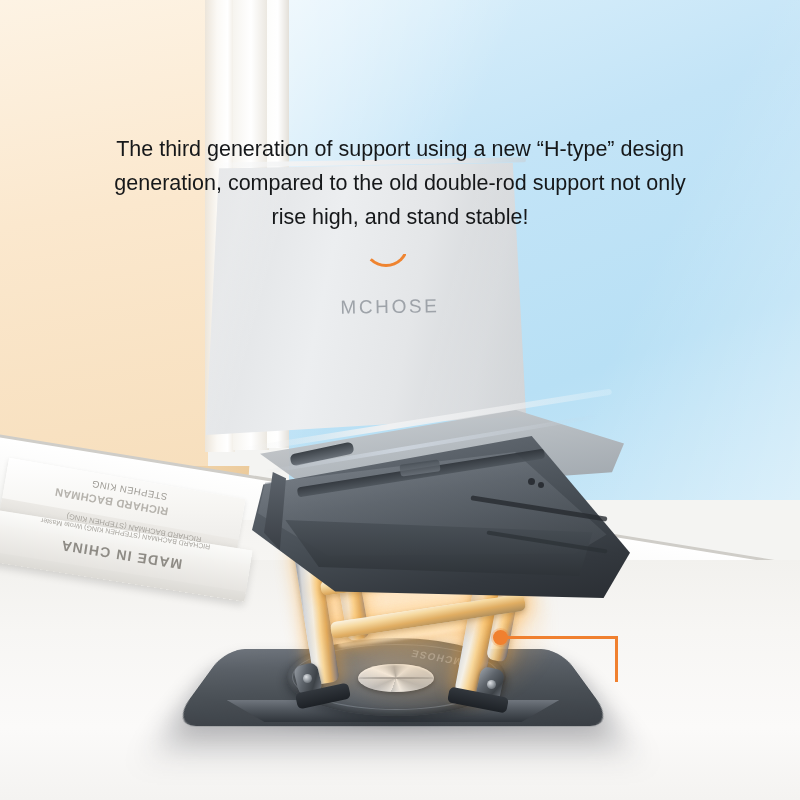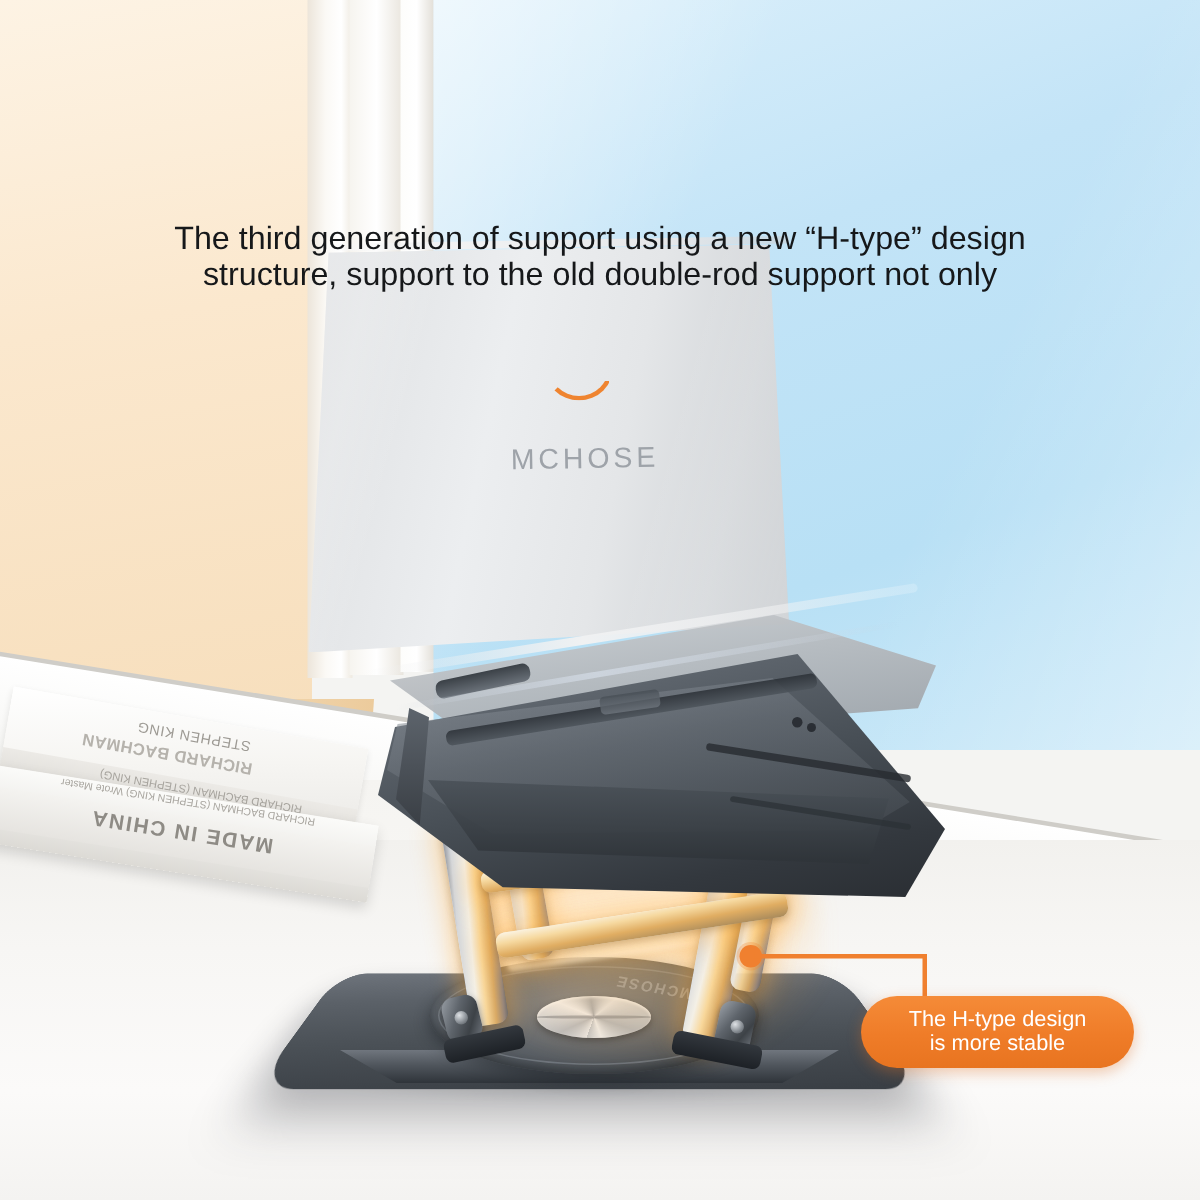--- a/index.html
+++ b/index.html
@@ -380,21 +380,21 @@
   .headline {
     position:absolute; left:0; top:56px; width:800px;
     text-align:center;
     font-size:47px; font-weight:bold; color:#0b0b0c;
     letter-spacing:-.9px; white-space:nowrap;
   }
   .sub {
     position:absolute; left:0; width:800px; text-align:center;
     font-size:21.5px; color:#16181a; white-space:nowrap;
   }
-  .sub-1 { top:147px; }
+  .sub-1 { top:137px; }
   .sub-2 { top:171px; }
   .sub-3 { top:205px; }
 </style>
 </head>
 <body>
 
 <div id="stage">
 
   <div class="scene">
     <div class="wall-left"></div>
@@ -482,21 +482,18 @@
   <div class="plate-edge-hl"></div>
   <div class="plate-foot-l"></div>
   <div class="port port-a"></div>
   <div class="port port-b"></div>
   <div class="port-line"></div>
   <div class="port-line2"></div>
 
   <div class="callout-dot"></div>
   <div class="callout-h"></div>
   <div class="callout-v"></div>
-  <div class="callout-pill">
-    <span>The H-type design</span>
-    <span>is more stable</span>
-  </div>
 
   <div class="sub sub-1">The third generation of support using a new “H-type”  design</div>
-  <div class="sub sub-2">structure, support to the old double-rod support not only</div>
+  <div class="sub sub-2">generation, compared to the old double-rod support not only</div>
+  <div class="sub sub-3">rise high, and stand stable!</div>
 
 </div>
 
 </body></html>

